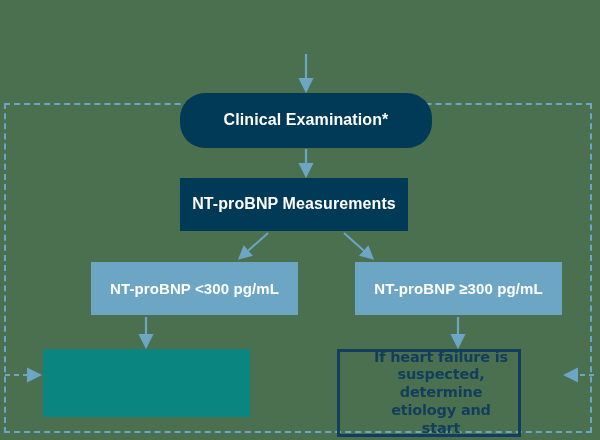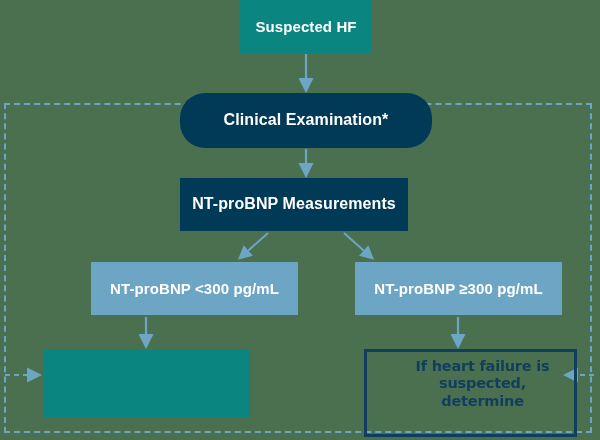--- a/index.html
+++ b/index.html
@@ -51,21 +51,21 @@
     line-height:1.22;
   }
 
   
   #n-suspected  { left:240px; top:0px;   width:132px; height:53px;  font-size:15px; }
   #n-clinical   { left:180px; top:93px;  width:252px; height:55px;  font-size:16px;border-radius:25px; }
   #n-measure    { left:180px; top:178px; width:228px; height:53px;  font-size:16px; }
   #n-low        { left:43px;  top:262px; width:207px; height:53px;  font-size:15px;margin-left:48px; }
   #n-high       { left:355px; top:262px; width:207px; height:53px;  font-size:15px; }
   #n-notconf    { left:43px;  top:349px; width:207px; height:68px;  font-size:15px; }
-  #n-determine  { left:364px; top:349px; width:213px; height:88px;  font-size:14.5px;padding-left:32px; }
+  #n-determine  { left:337px; top:349px; width:184px; height:88px;  font-size:14.5px;padding-left:32px; }
 
   
   #arrows{
     position:absolute; left:0; top:0;
     width:600px; height:440px;
     pointer-events:none;
   }
 </style>
 </head>
 <body>
@@ -94,23 +94,20 @@
 
     <line x1="146" y1="317" x2="146" y2="346" stroke="#6ca6c4" stroke-width="2.2" marker-end="url(#ah)"></line>
 
     <line x1="458" y1="317" x2="458" y2="346" stroke="#6ca6c4" stroke-width="2.2" marker-end="url(#ah)"></line>
 
     <line x1="5" y1="375" x2="39" y2="375" stroke="#6ca6c4" stroke-width="2.2" stroke-dasharray="5,4" marker-end="url(#ahd)"></line>
 
     <line x1="594" y1="375" x2="566" y2="375" stroke="#6ca6c4" stroke-width="2.2" stroke-dasharray="5,4" marker-end="url(#ahd)"></line>
   </svg>
 
-  <div id="n-suspected" class="node node-teal">
-    <span>Suspected HF</span>
-  </div>
 
   <div id="n-clinical" class="node node-navy">
     <span>Clinical Examination*</span>
   </div>
 
   <div id="n-measure" class="node node-navy">
     <span>NT-proBNP Measurements</span>
   </div>
 
   <div id="n-low" class="node node-lblue">
@@ -124,17 +121,17 @@
   <div id="n-notconf" class="node node-teal">
     <span>
       <br>
     </span>
   </div>
 
   <div id="n-determine" class="node node-outline">
     <span>
       <span>If heart failure is</span><br>
       <span>suspected, determine</span><br>
-      <br>
+      <span>etiology and start</span><br>
     </span>
   </div>
 
 </div>
 
 </body></html>

